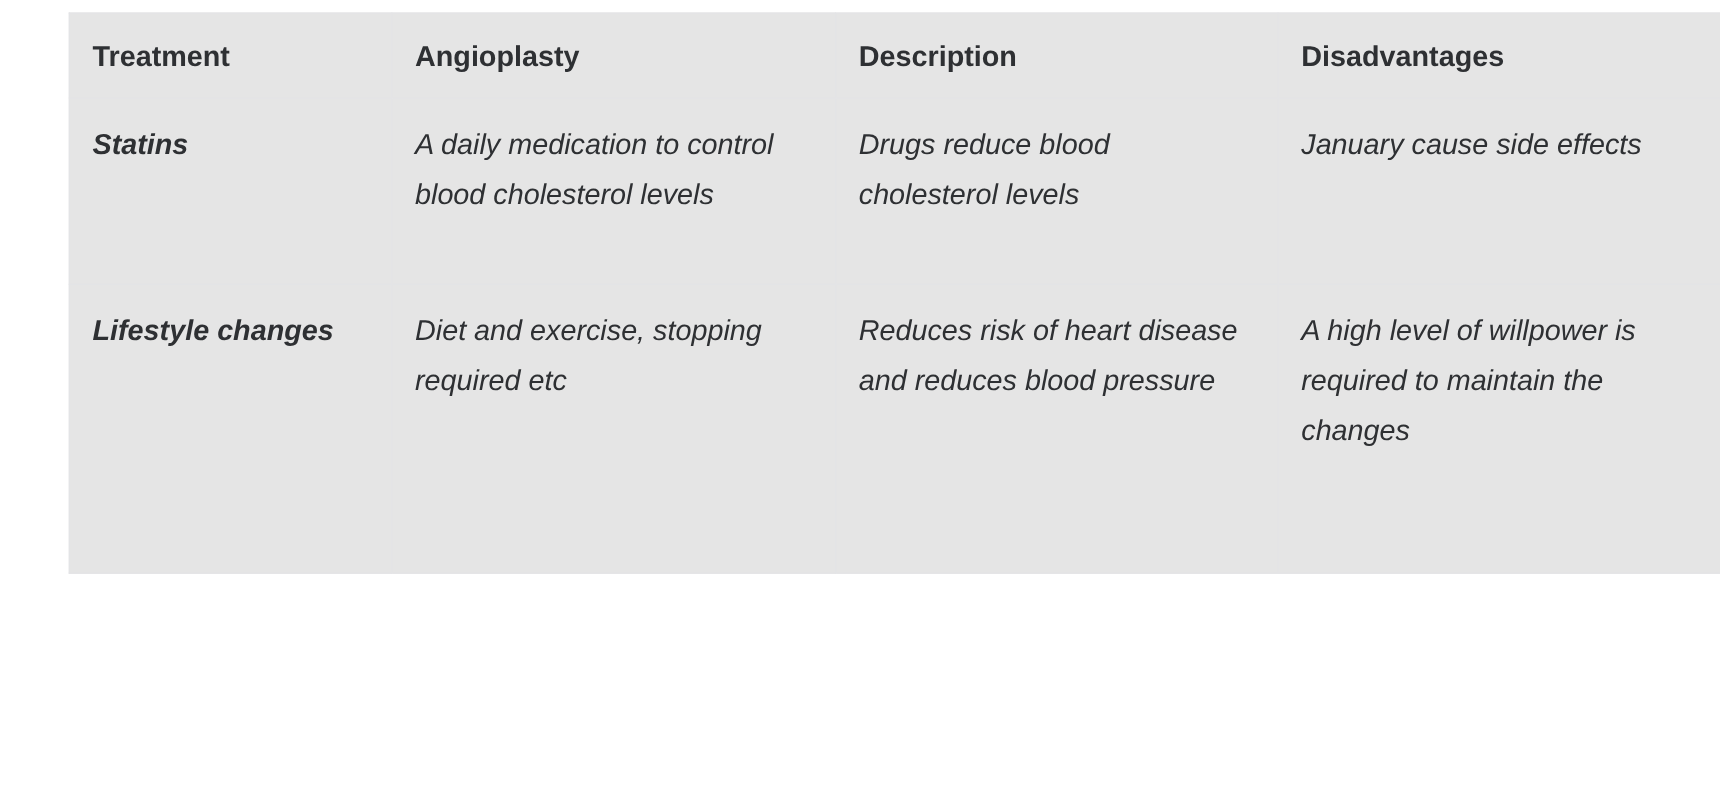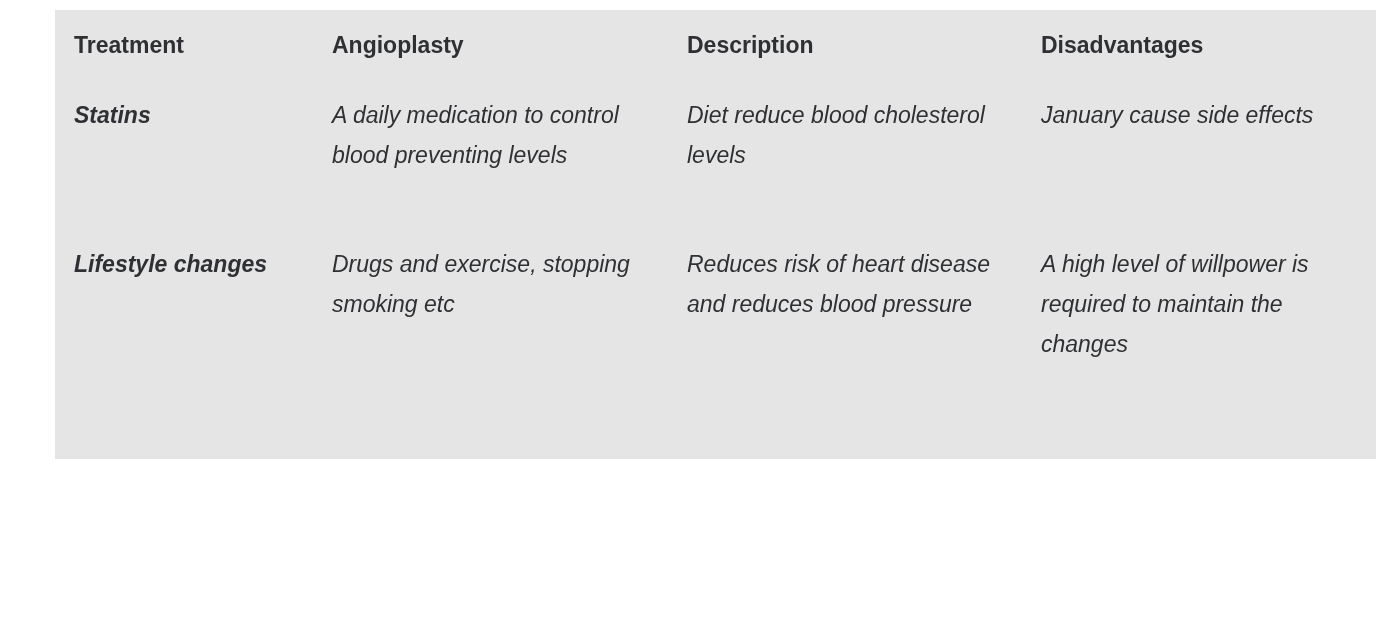--- a/index.html
+++ b/index.html
@@ -82,26 +82,26 @@
         <tr data-name="table-header-row">
           <th data-name="column-header-treatment">Treatment</th>
           <th data-name="column-header-description">Angioplasty</th>
           <th data-name="column-header-advantages">Description</th>
           <th data-name="column-header-disadvantages">Disadvantages</th>
         </tr>
       </thead>
       <tbody data-name="table-body">
         <tr data-name="table-row">
           <td class="rowhead" data-name="cell-treatment">Statins</td>
-          <td data-name="cell-description">A daily medication to control blood preventing levels</td>
-          <td data-name="cell-advantages">Diet reduce blood cholesterol levels</td>
+          <td data-name="cell-description">A daily medication to control blood cholesterol levels</td>
+          <td data-name="cell-advantages">Drugs reduce blood cholesterol levels</td>
           <td data-name="cell-disadvantages">January cause side effects</td>
         </tr>
         <tr data-name="table-row">
           <td class="rowhead" data-name="cell-treatment">Lifestyle changes</td>
-          <td data-name="cell-description">Drugs and exercise, stopping smoking etc</td>
+          <td data-name="cell-description">Diet and exercise, stopping required etc</td>
           <td data-name="cell-advantages">Reduces risk of heart disease and reduces blood pressure</td>
           <td data-name="cell-disadvantages">A high level of willpower is required to maintain the changes</td>
         </tr>
       </tbody>
     </table>
   </div>
 </div>
 
 </body></html>

